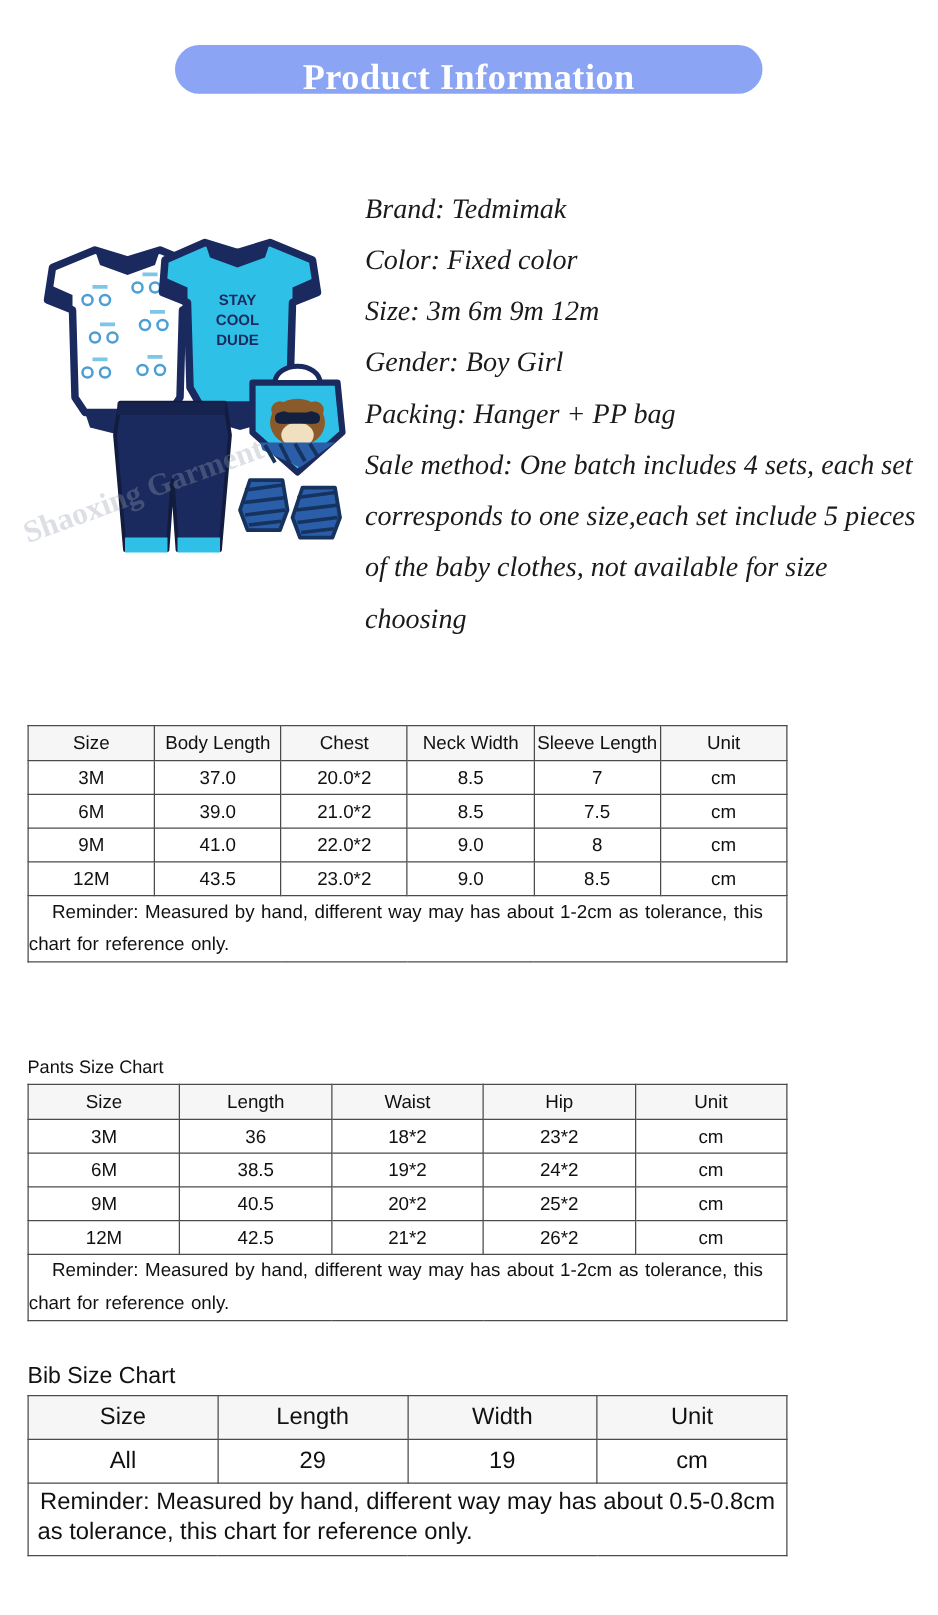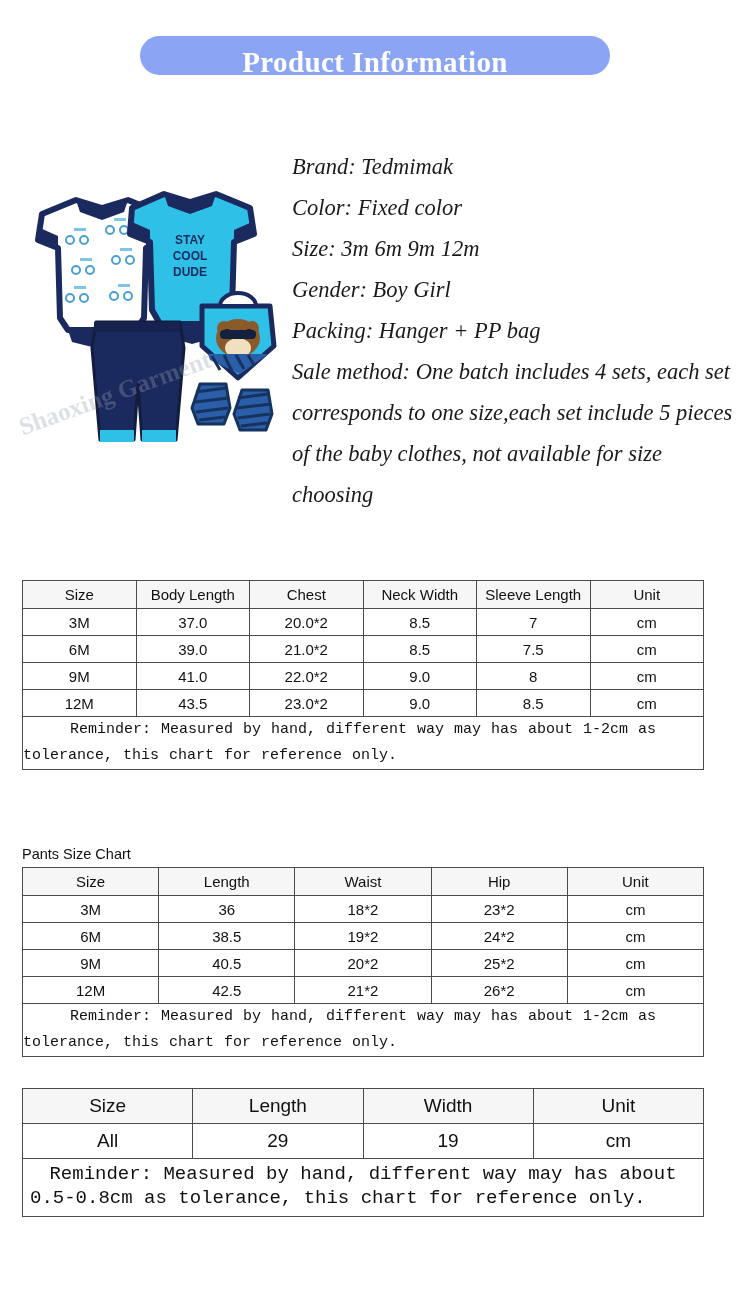--- a/index.html
+++ b/index.html
@@ -91,21 +91,21 @@
     margin-bottom: 4px;
     line-height: 17px;
   }
   #sec-bib .sec-title {
     font-size: 18.5px;
     line-height: 23px;
     margin-bottom: 5px;
   }
 
   table.chart {
-    width: 682px;
+    width: 608px;
     border-collapse: collapse;
     table-layout: fixed;
   }
   table.chart th,
   table.chart td {
     border: 1px solid #4b4b4b;
     text-align: center;
     font-size: 15px;
     height: 26px;
     padding: 0;
@@ -125,21 +125,20 @@
 
   td.reminder {
     text-align: justify;
     text-align-last: left;
     font-size: 14.5px;
     line-height: 26px;
     padding: 4px 7px 26px 7px;
     height: auto;
     vertical-align: top;
     word-spacing: 1px;
-    font-family: Liberation Mono, monospace;
   }
   #sec-bib td.reminder {
     font-size: 18.5px;
     line-height: 24px;
     padding: 3px 7px 6px 7px;
     text-align: center;
     text-align-last: left;
     word-spacing: normal;
   }
 </style>
@@ -346,20 +345,21 @@
         <td>cm</td>
       </tr>
       <tr>
         <td class="reminder" colspan="5">Reminder: Measured by hand, different way may has about 1-2cm as tolerance, this chart for reference only.</td>
       </tr>
     </tbody>
   </table>
 </div>
 
 <div class="section" id="sec-bib">
+  <div class="sec-title">Bib Size Chart</div>
   <table class="chart">
     <thead>
       <tr>
         <th>Size</th>
         <th>Length</th>
         <th>Width</th>
         <th>Unit</th>
       </tr>
     </thead>
     <tbody>

